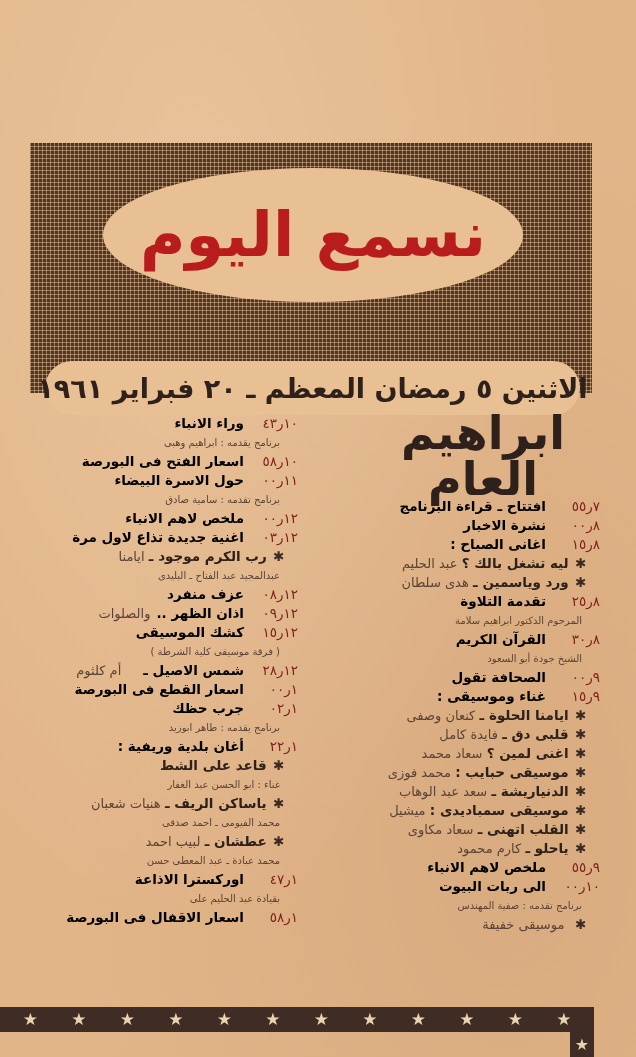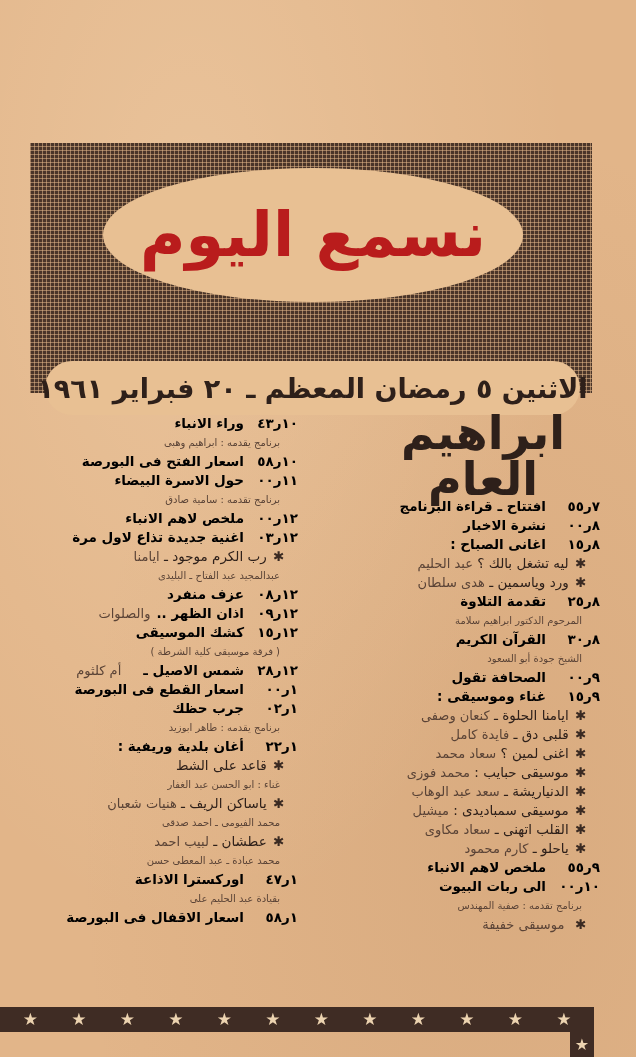--- a/index.html
+++ b/index.html
@@ -55,28 +55,28 @@
     .col {
       position:absolute; direction:rtl;
       font-family:"DejaVu Sans", sans-serif;
       font-size:13.5px; line-height:19px; color:#3a2a22;
     }
     .col-right { right:36px; top:497px; width:270px; }
     .col-left  { right:338px; top:414px; width:290px; }
 
     .row { display:flex; white-space:nowrap; }
     .time {
-      font-weight:bold; min-width:54px; display:inline-block;
-      color:#000000;
+      font-weight:normal; min-width:54px; display:inline-block;
+      color:#7f1d1d;
     }
     .title { font-weight:bold; color:#000000; }
     .sub { padding-right:18px; color:#5a4336; font-size:10px; white-space:nowrap; }
     .item { padding-right:14px; white-space:nowrap; }
     .star { font-weight:bold; color:#3a2a22; margin-left:6px; }
-    .item-title { font-weight:normal; color:#2e201a; }
+    .item-title { font-weight:bold; color:#2e201a; }
     .item-credit { color:#5a4336; font-size:13px; }
 
     
     .star-band {
       position:absolute; left:0; top:1007px; width:594px; height:25px;
       background:#3f2c24;
       display:flex; align-items:center; justify-content:space-around;
       padding:0 6px; box-sizing:border-box;
     }
     .star-band span { color:#ecd3b0; font-size:17px; line-height:1; }

